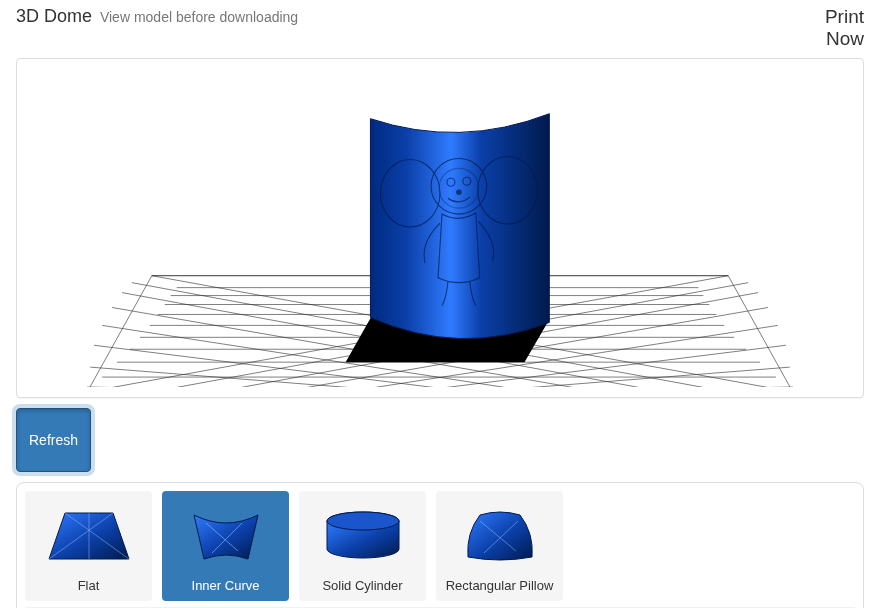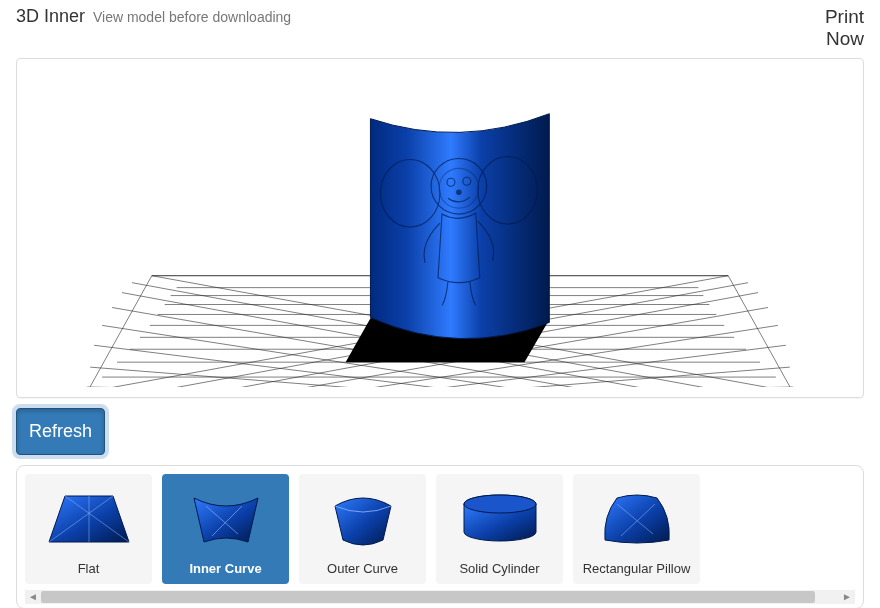--- a/index.html
+++ b/index.html
@@ -51,22 +51,22 @@
     display: flex;
     justify-content: space-between;
     align-items: center;
     margin: 10px 16px;
   }
   .btn {
     background: #337ab7;
     color: #fff;
     border: 1px solid #2e6da4;
     border-radius: 4px;
-    padding: 12px 12px;
-    font-size: 18px;
+    padding: 23px 12px;
+    font-size: 14px;
     cursor: pointer;
   }
   .btn.refresh {
     box-shadow: inset 0 2px 4px rgba(0,0,0,0.2);
     border-color: #23527c;
     outline: 4px solid rgba(51,122,183,0.25);
     outline-offset: 0;
   }
   .gallery-panel {
     margin: 0 16px;
@@ -87,21 +87,20 @@
     flex-direction: column;
     align-items: center;
     justify-content: flex-end;
     padding: 6px 4px 8px 4px;
     cursor: pointer;
     position: relative;
   }
   .thumb.active {
     background: #337ab7;
     color: #fff;
-    font-weight: bold;
   }
   .thumb .thumb-img {
     flex: 1;
     width: 100%;
     display: flex;
     align-items: center;
     justify-content: center;
   }
   .thumb .thumb-label {
     font-size: 13px;
@@ -142,21 +141,21 @@
     height: 12px;
     background: #c7c7c7;
     border-radius: 2px;
   }
 </style>
 </head>
 <body>
 
 <div class="header">
   <div class="header-left">
-    <span class="title-bold">3D Inner</span>
+    <span class="title-bold">3D Dome</span>
     <span>View model before downloading</span>
   </div>
   <div class="header-right">
     <span>Print</span><br>
     <span>Now</span>
   </div>
 </div>
 
 <div class="panel viewer">
   <svg viewBox="0 0 820 320">
@@ -274,29 +273,20 @@
           <path d="M 18 14 Q 50 30 82 14 L 72 58 Q 50 50 28 58 Z" fill="url(#thGrad)" stroke="#001a4d"></path>
           <g stroke="#9ec3ff" stroke-width="0.7" fill="none" opacity="0.8">
             <path d="M 30 22 L 62 50"></path>
             <path d="M 66 22 L 36 52"></path>
           </g>
         </svg>
       </div>
       <div class="thumb-label">Inner Curve</div>
     </div>
 
-    <div class="thumb">
-      <div class="thumb-img">
-        <svg width="100" height="68" viewBox="0 0 100 68">
-          <path d="M 22 22 Q 50 6 78 22 L 70 56 Q 50 66 30 56 Z" fill="url(#thGrad)" stroke="#001a4d"></path>
-          <path d="M 22 22 Q 50 34 78 22" fill="none" stroke="#8fb8ff" stroke-width="0.8"></path>
-        </svg>
-      </div>
-      <div class="thumb-label">Outer Curve</div>
-    </div>
 
     <div class="thumb">
       <div class="thumb-img">
         <svg width="100" height="68" viewBox="0 0 100 68">
           <ellipse cx="50" cy="20" rx="36" ry="9" fill="#1a55cc" stroke="#001a4d"></ellipse>
           <path d="M 14 20 L 14 48 A 36 9 0 0 0 86 48 L 86 20" fill="url(#thGrad)" stroke="#001a4d"></path>
           <ellipse cx="50" cy="20" rx="36" ry="9" fill="#1a55cc" stroke="#001a4d"></ellipse>
         </svg>
       </div>
       <div class="thumb-label">Solid Cylinder</div>

